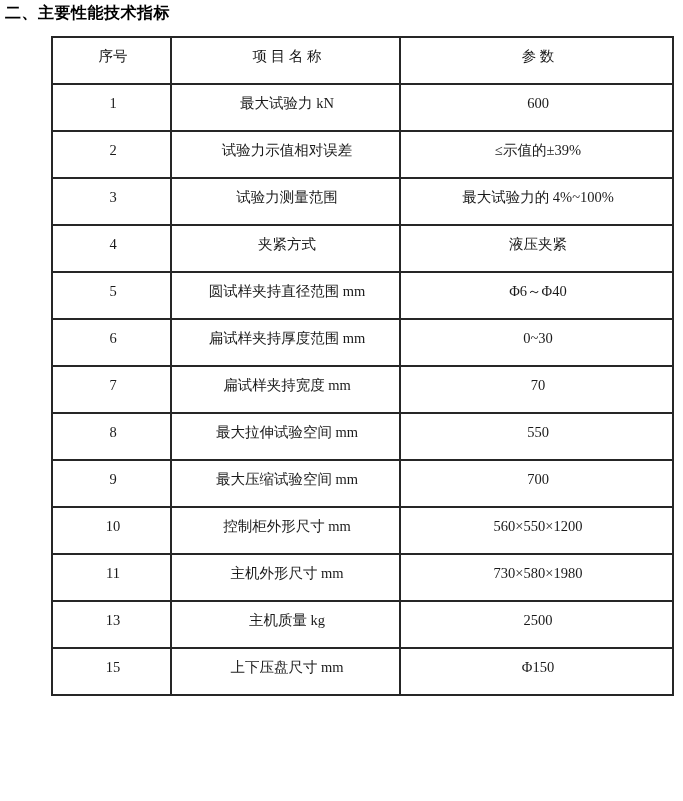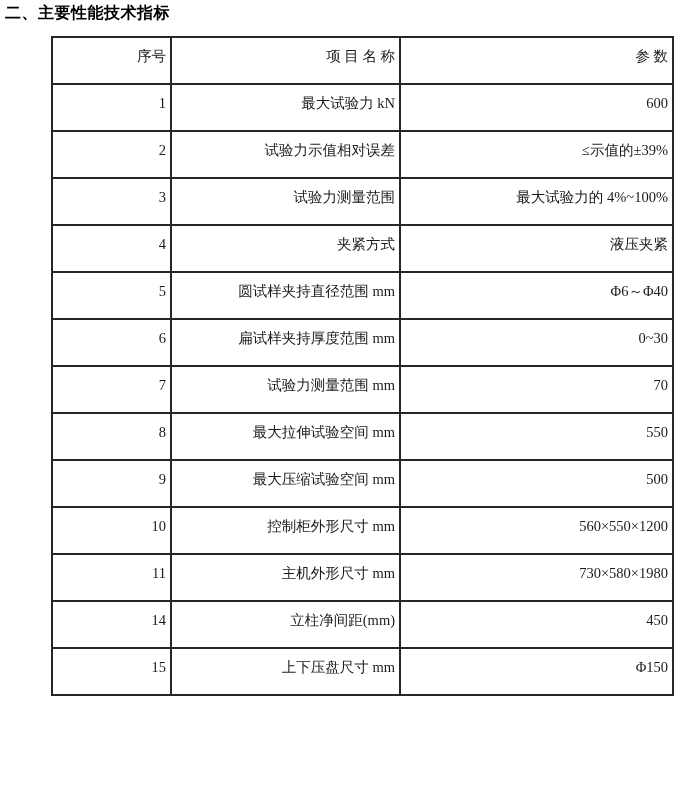--- a/index.html
+++ b/index.html
@@ -34,21 +34,21 @@
     border-collapse: collapse;
     table-layout: fixed;
   }
   .spec-table col.col-no    { width: 119px; }
   .spec-table col.col-name  { width: 229px; }
   .spec-table col.col-value { width: 273px; }
   .spec-table th,
   .spec-table td {
     border: 2px solid #262626;
     vertical-align: top;
-    text-align: right;
+    text-align: center;
     font-weight: normal;
     font-size: 14.5px;
     line-height: 18px;
     height: 47px;
     box-sizing: border-box;
     padding: 9px 4px 0 7px;
     overflow: hidden;
     white-space: nowrap;
     color: #1a1a1a;
     margin-left: 27px;
@@ -106,55 +106,55 @@
   </tr>
 
   <tr>
     <td>6</td>
     <td>扁试样夹持厚度范围 mm</td>
     <td>0~30</td>
   </tr>
 
   <tr>
     <td>7</td>
-    <td>试验力测量范围 mm</td>
+    <td>扁试样夹持宽度 mm</td>
     <td>70</td>
   </tr>
 
   <tr>
     <td>8</td>
     <td>最大拉伸试验空间 mm</td>
     <td>550</td>
   </tr>
 
   <tr>
     <td>9</td>
     <td>最大压缩试验空间 mm</td>
-    <td>500</td>
+    <td>700</td>
   </tr>
 
   <tr>
     <td>10</td>
     <td>控制柜外形尺寸 mm</td>
     <td>560×550×1200</td>
   </tr>
 
   <tr>
     <td>11</td>
     <td>主机外形尺寸 mm</td>
     <td>730×580×1980</td>
   </tr>
 
 
+  <tr>
+    <td>13</td>
+    <td>主机质量 kg</td>
+    <td>2500</td>
+  </tr>
 
-  <tr>
-    <td>14</td>
-    <td>立柱净间距(mm)</td>
-    <td>450</td>
-  </tr>
 
   <tr>
     <td>15</td>
     <td>上下压盘尺寸 mm</td>
     <td>Φ150</td>
   </tr>
 </tbody>
   </table>
 
 </div>

